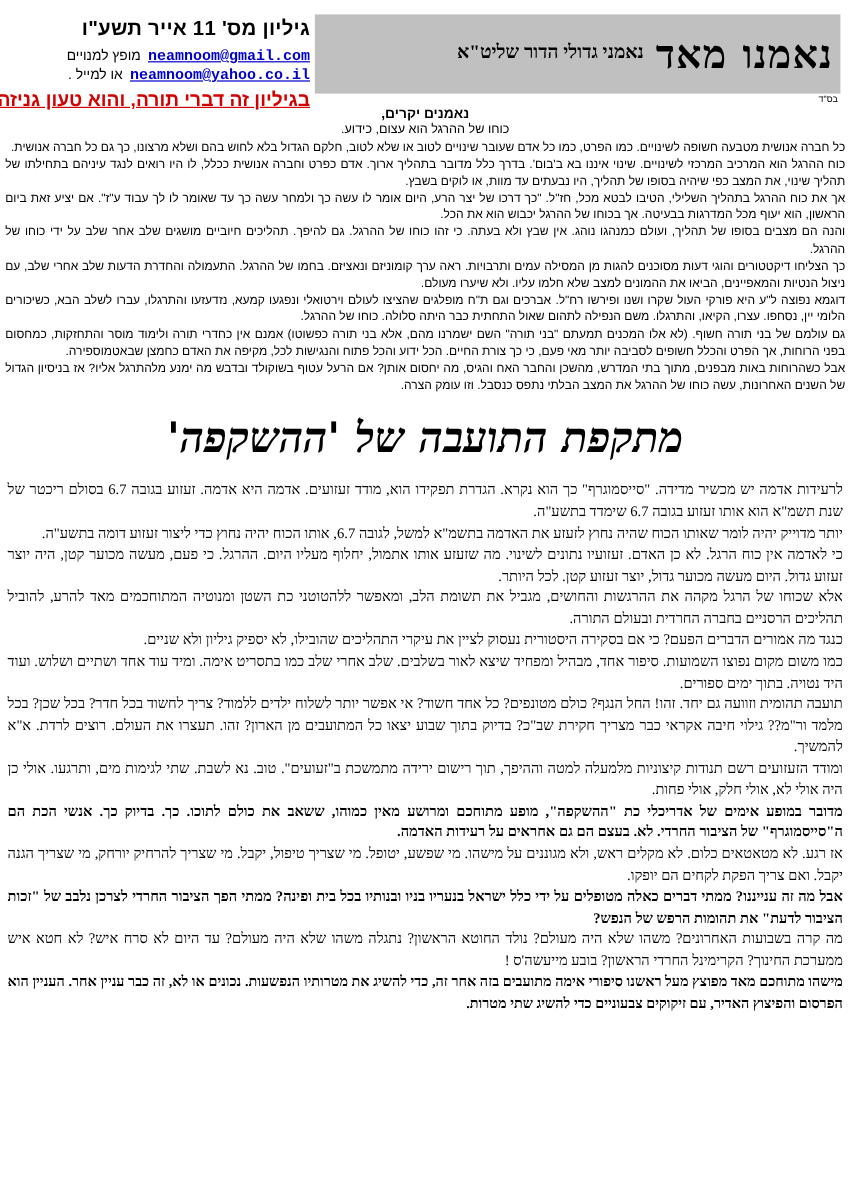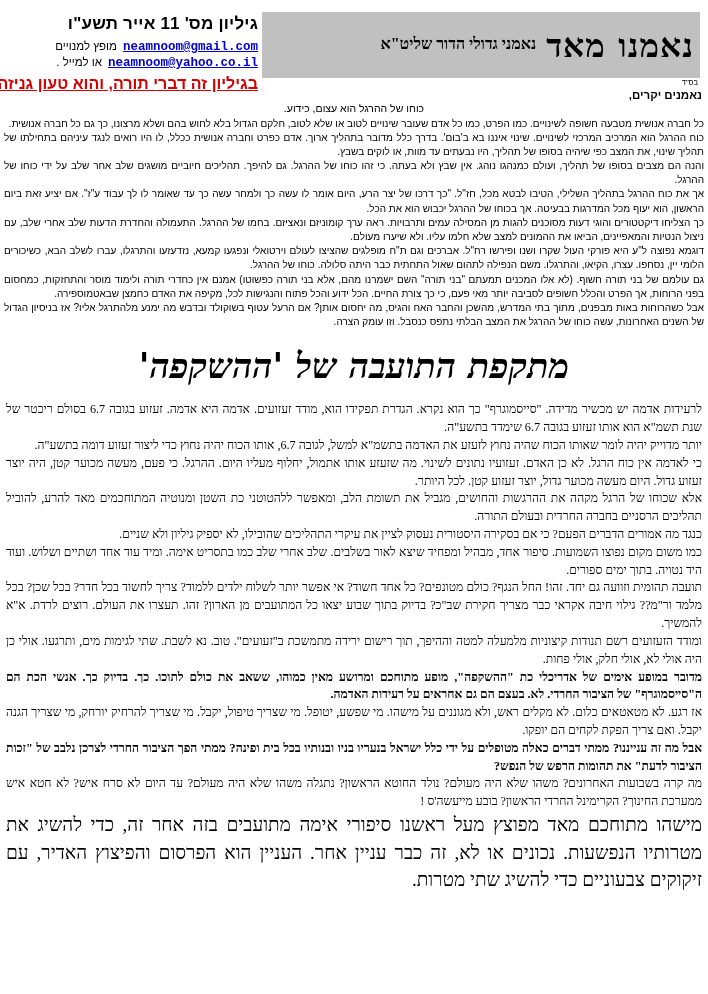--- a/index.html
+++ b/index.html
@@ -111,21 +111,21 @@
   }
 
   
   .opening{
     margin-top:2px;
     padding:0 6px 0 6px;
   }
   .salutation{
     font-size:11.5px;
     font-weight:bold;
-    text-align:right;
+    text-align:center;
     margin:0;
     line-height:1.25;
   }
   .salutation-sub{
     font-size:10.5px;
     text-align:center;
     margin:0 0 1px 0;
     line-height:1.25;
   }
 
@@ -156,21 +156,21 @@
   .sec2{
     padding:0 6px;
     font-family:"Liberation Serif","DejaVu Serif",serif;
     font-size:12.2px;
     line-height:1.46;
     text-align:justify;
     text-justify:inter-word;
   }
   .sec2 p{ margin:0; }
   .sec2 p.bold{ font-weight:bold; }
-  .sec2 p.bigbold{ font-weight:normal; font-size:19px; }
+  .sec2 p.bigbold{ font-weight:bold; font-size:12px; }
 </style>
 </head>
 <body>
 
 <div class="page">
 
   <div class="masthead">
 
     <div class="mast-grayblock">
       <div class="mast-title">נאמנו מאד</div>
@@ -197,22 +197,22 @@
   </div>
 
   <div class="opening">
     <p class="salutation">נאמנים יקרים,</p>
     <p class="salutation-sub">כוחו של ההרגל הוא עצום, כידוע.</p>
   </div>
 
   <div class="sec1" id="section1">
       <p>כל חברה אנושית מטבעה חשופה לשינויים. כמו הפרט, כמו כל אדם שעובר שינויים לטוב או שלא לטוב, חלקם הגדול בלא לחוש בהם ושלא מרצונו, כך גם כל חברה אנושית.</p>
       <p>כוח ההרגל הוא המרכיב המרכזי לשינויים. שינוי איננו בא ב'בום'. בדרך כלל מדובר בתהליך ארוך. אדם כפרט וחברה אנושית ככלל, לו היו רואים לנגד עיניהם בתחילתו של תהליך שינוי, את המצב כפי שיהיה בסופו של תהליך, היו נבעתים עד מוות, או לוקים בשבץ.</p>
+      <p>אך את כוח ההרגל בתהליך השלילי, הטיבו לבטא מכל, חז"ל. "כך דרכו של יצר הרע, היום אומר לו עשה כך ולמחר עשה כך עד שאומר לו לך עבוד ע"ז".   אם יציע זאת ביום הראשון, הוא יעוף מכל המדרגות בבעיטה. אך בכוחו של ההרגל יכבוש הוא את הכל.</p>
       <p>והנה הם מצבים בסופו של תהליך, ועולם כמנהגו נוהג. אין שבץ ולא בעתה. כי זהו כוחו של ההרגל. גם להיפך. תהליכים חיוביים מושגים שלב אחר שלב על ידי כוחו של ההרגל.</p>
-      <p>אך את כוח ההרגל בתהליך השלילי, הטיבו לבטא מכל, חז"ל. "כך דרכו של יצר הרע, היום אומר לו עשה כך ולמחר עשה כך עד שאומר לו לך עבוד ע"ז".   אם יציע זאת ביום הראשון, הוא יעוף מכל המדרגות בבעיטה. אך בכוחו של ההרגל יכבוש הוא את הכל.</p>
       <p>כך הצליחו דיקטטורים והוגי דעות מסוכנים להגות מן המסילה עמים ותרבויות.  ראה ערך קומוניזם ונאציזם. בחמו של ההרגל. התעמולה והחדרת הדעות שלב אחרי שלב, עם ניצול הנטיות והמאפיינים, הביאו את ההמונים למצב שלא חלמו עליו. ולא שיערו מעולם.</p>
       <p>דוגמא נפוצה ל"ע היא פורקי העול שקרו ושנו ופירשו רח"ל. אברכים וגם ת"ח מופלגים שהציצו לעולם וירטואלי ונפגעו קמעא, נזדעזעו והתרגלו, עברו לשלב הבא, כשיכורים הלומי יין, נסחפו. עצרו, הקיאו, והתרגלו. משם הנפילה לתהום שאול התחתית כבר היתה סלולה. כוחו של ההרגל.</p>
       <p>גם עולמם של בני תורה חשוף. (לא אלו המכנים תמעתם "בני תורה" השם ישמרנו מהם, אלא בני תורה כפשוטו) אמנם אין כחדרי תורה ולימוד מוסר והתחזקות, כמחסום בפני הרוחות, אך הפרט והכלל חשופים לסביבה יותר מאי פעם, כי כך צורת החיים. הכל ידוע והכל פתוח והנגישות לכל,  מקיפה את האדם כחמצן שבאטמוספירה.</p>
       <p>אבל כשהרוחות באות מבפנים, מתוך בתי המדרש, מהשכן והחבר האח והגיס, מה יחסום אותן? אם הרעל עטוף בשוקולד ובדבש מה ימנע מלהתרגל אליו? אז בניסיון הגדול של השנים האחרונות, עשה כוחו של ההרגל את המצב הבלתי נתפס כנסבל.  וזו עומק הצרה.</p>
     </div>
 
   <div class="headline">מתקפת התועבה של 'ההשקפה'</div>
 
   <div class="sec2" id="section2">
       <p>לרעידות אדמה יש מכשיר מדידה. "סייסמוגרף" כך הוא נקרא. הגדרת תפקידו הוא, מודד זעזועים. אדמה היא אדמה. זעזוע בגובה 6.7 בסולם ריכטר של שנת תשמ"א הוא אותו זעזוע בגובה 6.7 שימדד בתשע"ה.</p>

